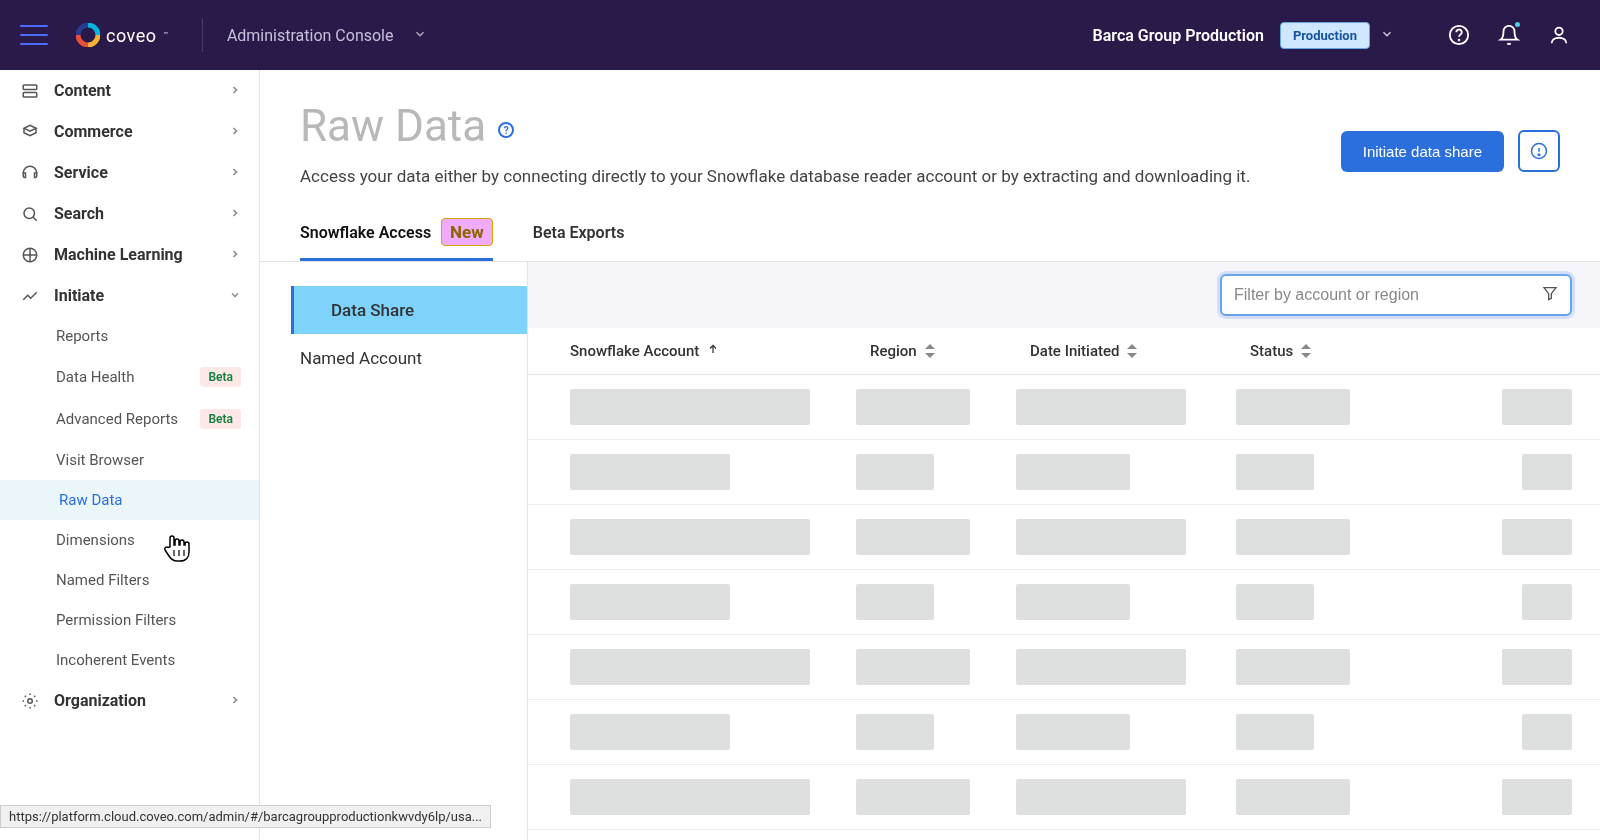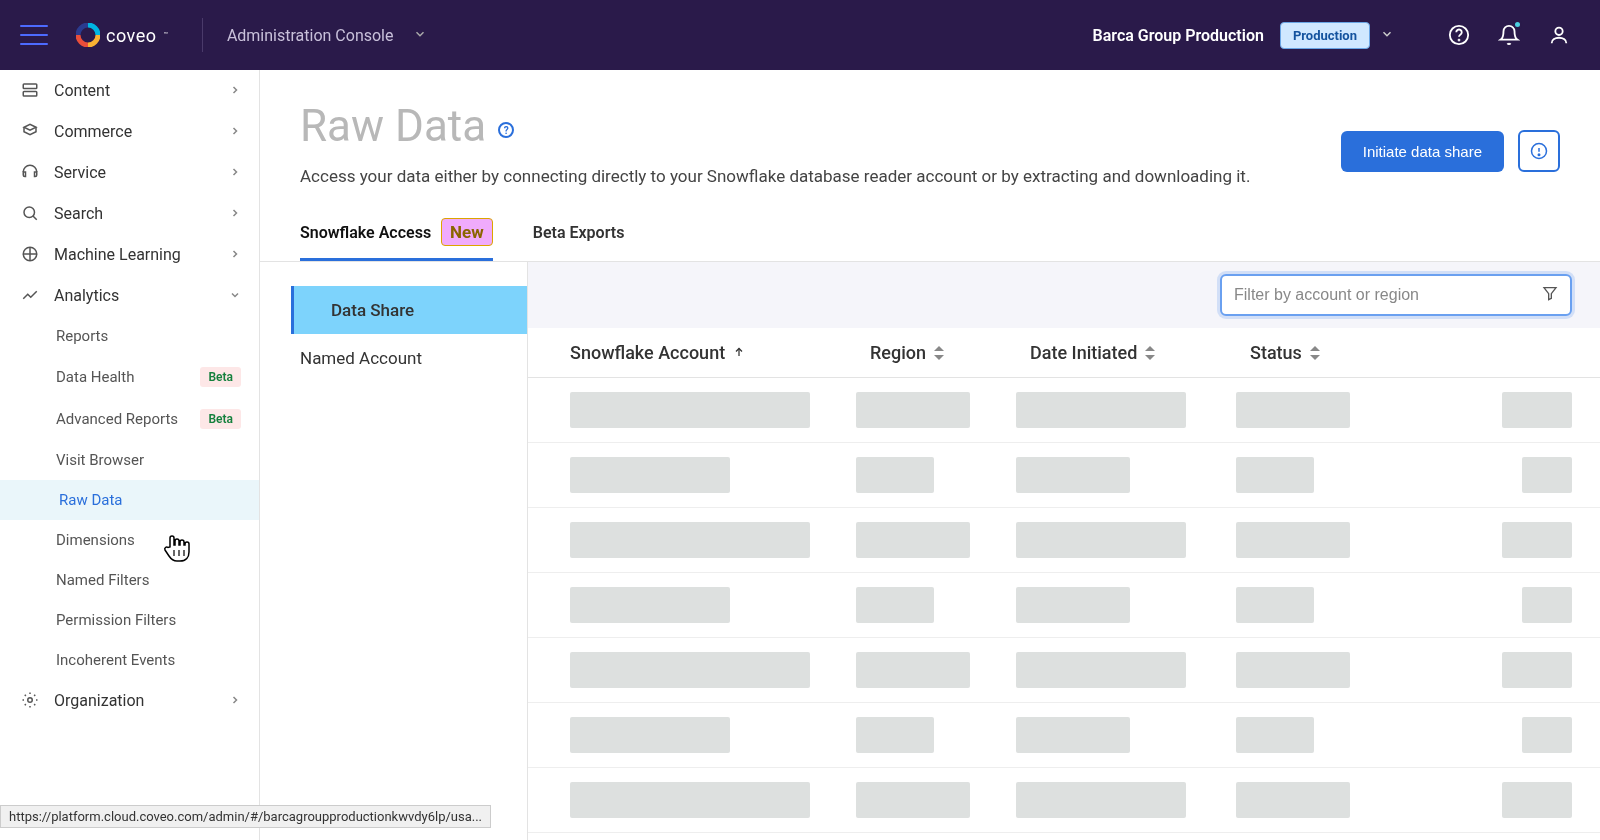--- a/index.html
+++ b/index.html
@@ -25,21 +25,21 @@
 .notif-dot { position: absolute; top: 6px; right: 8px; width: 9px; height: 9px; background: #4dd0e1; border-radius: 50%; border: 2px solid #2a1a4a; }
 
 
 .body-wrap { display: flex; height: calc(840px - 70px); }
 
 
 .sidebar { width: 260px; border-right: 1px solid #e3e3e3; position: relative; overflow-y: auto; background: #fff; }
 .sidebar::-webkit-scrollbar { width: 10px; }
 .sidebar::-webkit-scrollbar-thumb { background: #bbb; border-radius: 5px; }
 .sidebar::-webkit-scrollbar-track { background: #f0f0f0; }
-.nav-item { display: flex; align-items: flex-start; padding: 11px 18px; cursor: pointer; color: #333; font-size: 16px; font-weight: 400; }
+.nav-item { display: flex; align-items: flex-end; padding: 11px 18px; cursor: pointer; color: #333; font-size: 16px; font-weight: 700; }
 .nav-item .nav-icon { width: 24px; margin-right: 12px; display: flex; align-items: center; justify-content: center; }
 .nav-item .chev { margin-left: auto; color: #888; }
 .sub-item { display: flex; align-items: center; padding: 11px 18px 11px 56px; cursor: pointer; font-size: 15px; color: #555; }
 .sub-item.active { background: #eaf6fa; color: #2a6fdb; border-left: 3px solid transparent; }
 .beta-badge { margin-left: auto; background: #fde7e7; color: #15803d; font-size: 12px; font-weight: 600; padding: 3px 8px; border-radius: 3px; }
 .cursor-hand { position: absolute; top: 462px; left: 161px; pointer-events: none; z-index: 10; }
 
 
 .main { flex: 1; display: flex; flex-direction: column; overflow: hidden; }
 .page-head { padding: 30px 40px 20px 40px; display: flex; align-items: flex-start; }
@@ -64,21 +64,21 @@
 .sub-nav-item.active { background: #7dd3fc; border-left: 3px solid #2a6fdb; padding-left: 37px; font-weight: 500; margin-left: 31px; }
 
 
 .table-area { flex: 1; display: flex; flex-direction: column; overflow-y: auto; }
 .filter-bar { display: flex; justify-content: flex-end; padding: 12px 28px; background: #f5f5fa;}
 .filter-input-wrap { width: 352px; display: flex; align-items: center; border: 2px solid #6aa0f0; border-radius: 6px; background: #fff; padding: 0 12px; box-shadow: 0 0 0 3px rgba(106,160,240,0.25); }
 .filter-input { flex: 1; border: none; outline: none; font-size: 16px; padding: 10px 0; color: #666; }
 .filter-input::placeholder { color: #888; }
 .filter-icon { color: #555; cursor: pointer; }
 
-.thead { display: flex; padding: 14px 28px; border-bottom: 1px solid #e3e3e3; font-size: 18px; color: #333; font-weight: 500; }
+.thead { display: flex; padding: 14px 28px; border-bottom: 1px solid #e3e3e3; font-size: 15px; color: #333; font-weight: 500; }
 .th { display: flex; align-items: center; gap: 8px; cursor: pointer; }
 .th.c1 { width: 300px; margin-left: 14px; }
 .th.c2 { width: 160px; }
 .th.c3 { width: 220px; }
 .th.c4 { width: 160px; }
 .th.c5 { flex: 1; }
 .sort-up { display: inline-block; }
 .sort-both svg { display: block; }
 
 .tbody { flex: 1; }
@@ -225,21 +225,21 @@
       <span class="chev"><svg width="12" height="12" viewBox="0 0 24 24" fill="none" stroke="#888" stroke-width="3">
             <polyline points="9 18 15 12 9 6"></polyline>
           </svg></span>
     </div>
     <div class="nav-item">
       <span class="nav-icon">
           <svg width="18" height="18" viewBox="0 0 24 24" fill="none" stroke="#555" stroke-width="2">
             <polyline points="3 17 9 11 13 15 21 7"></polyline>
           </svg>
         </span>
-      <span>Analytics</span>
+      <span>Initiate</span>
       <span class="chev"><svg width="12" height="12" viewBox="0 0 24 24" fill="none" stroke="#888" stroke-width="3">
             <polyline points="6 9 12 15 18 9"></polyline>
           </svg></span>
     </div>
 
     <div class="sub-item">
         <span>Reports</span>
       </div>
     <div class="sub-item">
         <span>Data Health</span>

